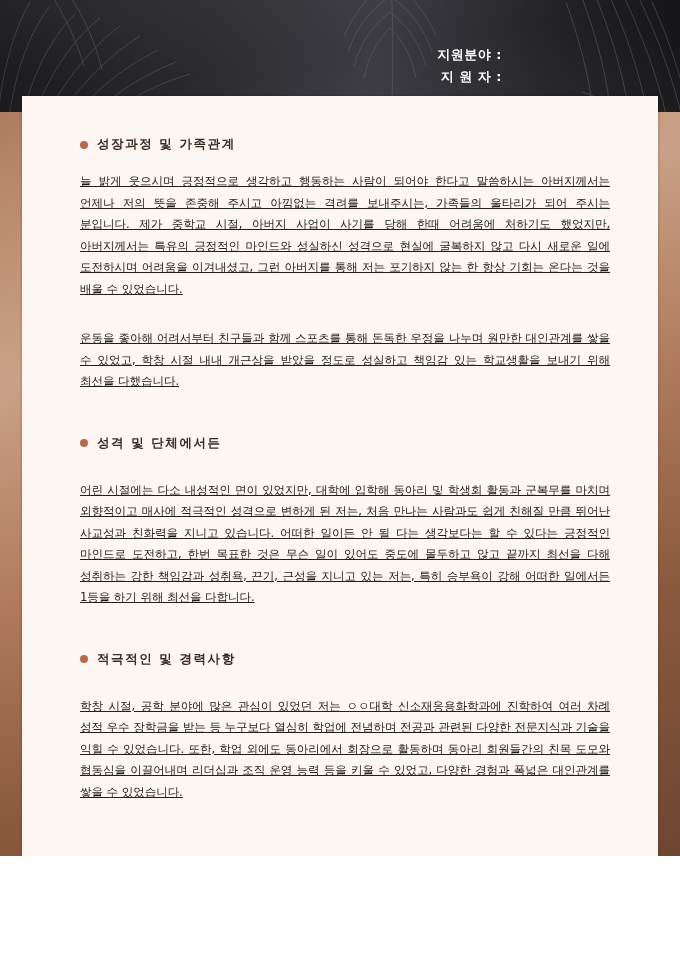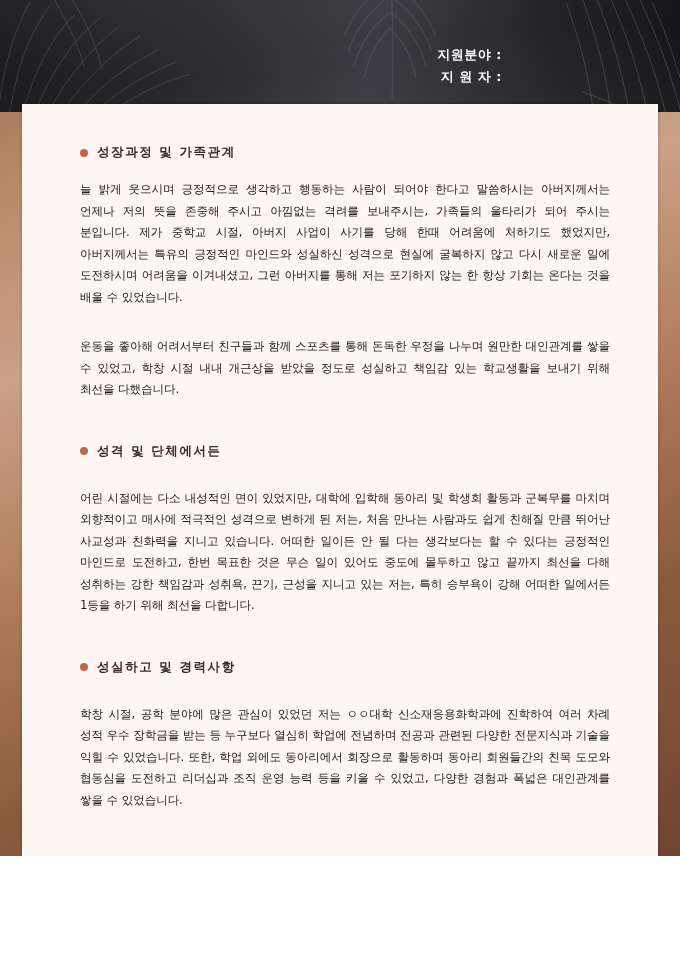--- a/index.html
+++ b/index.html
@@ -65,21 +65,21 @@
     z-index: 4;
   }
   .header-fields .field-row {
     white-space: nowrap;
   }
 
   
   .sheet {
     position: absolute;
     left: 22px;
-    top: 104px;
+    top: 96px;
     width: 636px;
     height: 850px;
     background: #fdf6f2;
     box-shadow: 0 0 3px rgba(0,0,0,0.25);
     box-sizing: border-box;
     padding: 26px 48px 20px 58px;
     overflow: hidden;
   }
 
   .section {
@@ -106,20 +106,21 @@
     letter-spacing: 1.6px;
   }
   .para {
     font-size: 11.6px;
     line-height: 21.5px;
     color: #20201f;
     text-align: justify;
     margin: 0 0 17px 0;
     letter-spacing: -0.1px;
     word-break: keep-all;
+    text-decoration: underline;
   }
   .para:last-child { margin-bottom: 0; margin-top: 28px; }
 
   .spacer-lg { height: 18px; }
 </style>
 </head>
 <body>
 
 <div class="page">
 
@@ -206,19 +207,19 @@
         <span class="section-title">성격 및 단체에서든</span>
       </div>
       <p class="para">어린 시절에는 다소 내성적인 면이 있었지만, 대학에 입학해 동아리 및 학생회 활동과 군복무를 마치며 외향적이고 매사에 적극적인 성격으로 변하게 된 저는, 처음 만나는 사람과도 쉽게 친해질 만큼 뛰어난 사교성과 친화력을 지니고 있습니다. 어떠한 일이든 안 될 다는 생각보다는 할 수 있다는 긍정적인 마인드로 도전하고, 한번 목표한 것은 무슨 일이 있어도 중도에 몰두하고 않고 끝까지 최선을 다해 성취하는 강한 책임감과 성취욕, 끈기, 근성을 지니고 있는 저는, 특히 승부욕이 강해 어떠한 일에서든 1등을 하기 위해 최선을 다합니다.</p>
     </div>
 
     <div class="spacer-lg"></div>
 
     <div class="section">
       <div class="section-heading">
         <span class="bullet-dot"></span>
-        <span class="section-title">성실하고 및 경력사항</span>
-      </div>
-      <p class="para">학창 시절, 공학 분야에 많은 관심이 있었던 저는 ㅇㅇ대학 신소재응용화학과에 진학하여 여러 차례 성적 우수 장학금을 받는 등 누구보다 열심히 학업에 전념하며 전공과 관련된 다양한 전문지식과 기술을 익힐 수 있었습니다. 또한, 학업 외에도 동아리에서 회장으로 활동하며 동아리 회원들간의 친목 도모와 협동심을 도전하고 리더십과 조직 운영 능력 등을 키울 수 있었고, 다양한 경험과 폭넓은 대인관계를 쌓을 수 있었습니다.</p>
+        <span class="section-title">적극적인 및 경력사항</span>
+      </div>
+      <p class="para">학창 시절, 공학 분야에 많은 관심이 있었던 저는 ㅇㅇ대학 신소재응용화학과에 진학하여 여러 차례 성적 우수 장학금을 받는 등 누구보다 열심히 학업에 전념하며 전공과 관련된 다양한 전문지식과 기술을 익힐 수 있었습니다. 또한, 학업 외에도 동아리에서 회장으로 활동하며 동아리 회원들간의 친목 도모와 협동심을 이끌어내며 리더십과 조직 운영 능력 등을 키울 수 있었고, 다양한 경험과 폭넓은 대인관계를 쌓을 수 있었습니다.</p>
     </div>
 
   </div>
 </div>
 
 </body></html>

